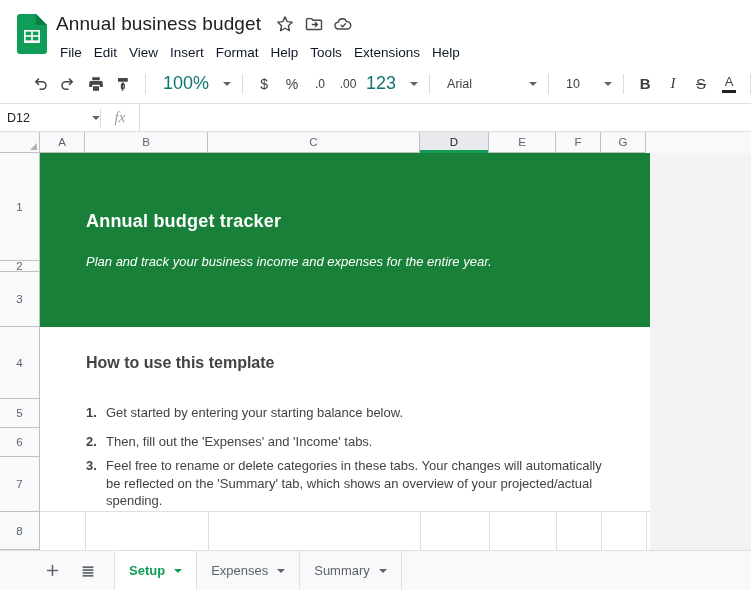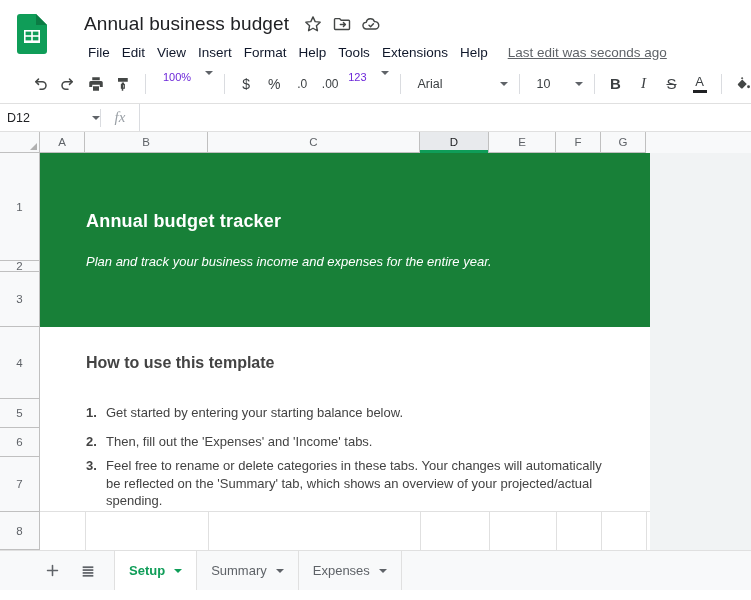--- a/index.html
+++ b/index.html
@@ -12,21 +12,20 @@
   }
 
   
   .header {
     height: 64px;
     display: flex;
     align-items: flex-start;
     padding: 8px 0 0 0;
     background: #fff;
     position: relative;
-    gap: 28px;
   }
   .logo {
     width: 36px; height: 48px;
     margin: 2px 6px 0 14px;
     flex: none;
     display: flex; align-items: center; justify-content: center;
   }
   .header-main { flex: 1; min-width: 0; padding-top: 2px; }
   .title-row { display: flex; align-items: center; height: 28px; }
   .doc-title {
@@ -80,27 +79,27 @@
     flex: none;
     color: #444746;
   }
   .tb-sep {
     width: 1px; height: 20px;
     background: #dadce0;
     margin: 0 7px;
     flex: none;
   }
   .tb-zoom {
-    display: flex; 
+    display: flex; align-items: center;
     height: 26px;
     padding: 0 4px 0 10px;
     border-radius: 4px;
     cursor: pointer;
-    font-size: 11px;
-    color: #6d28d9;
+    font-size: 18px;
+    color: #0f766e;
     flex: none;
   }
   .tb-zoom .lbl { margin-right: 14px; }
   .tb-text {
     font-size: 14px;
     color: #3c4043;
     width: 28px; height: 28px;
     display: flex; align-items: center; justify-content: center;
     border-radius: 4px; cursor: pointer; flex: none;
   }
@@ -389,21 +388,20 @@
     <div class="menu-row">
       <span class="menu-item">File</span>
       <span class="menu-item">Edit</span>
       <span class="menu-item">View</span>
       <span class="menu-item">Insert</span>
       <span class="menu-item">Format</span>
       <span class="menu-item">Help</span>
       <span class="menu-item">Tools</span>
       <span class="menu-item">Extensions</span>
       <span class="menu-item">Help</span>
-      <span class="last-edit">Last edit was seconds ago</span>
     </div>
   </div>
 </div>
 
 <div class="toolbar">
   <div class="tb-btn">
     <svg width="18" height="18" viewBox="0 0 24 24" fill="none" stroke="#444746" stroke-width="2" stroke-linecap="round" stroke-linejoin="round">
       <path d="M7 9 h8 a5 5 0 0 1 0 10 h-3"></path>
         <path d="M10 5.5 L6.3 9 10 12.5"></path>
     </svg>
@@ -585,21 +583,21 @@
       <rect x="4" y="17.9" width="16" height="2.6"></rect>
     </svg>
   </div>
 
   <div class="tabs">
     <div class="tab active">
       <span>Setup</span>
       <span class="tcaret"></span>
     </div>
     <div class="tab">
+      <span>Expenses</span>
+      <span class="tcaret"></span>
+    </div>
+    <div class="tab">
       <span>Summary</span>
       <span class="tcaret"></span>
     </div>
-    <div class="tab">
-      <span>Expenses</span>
-      <span class="tcaret"></span>
-    </div>
   </div>
 </div>
 
 </body></html>

